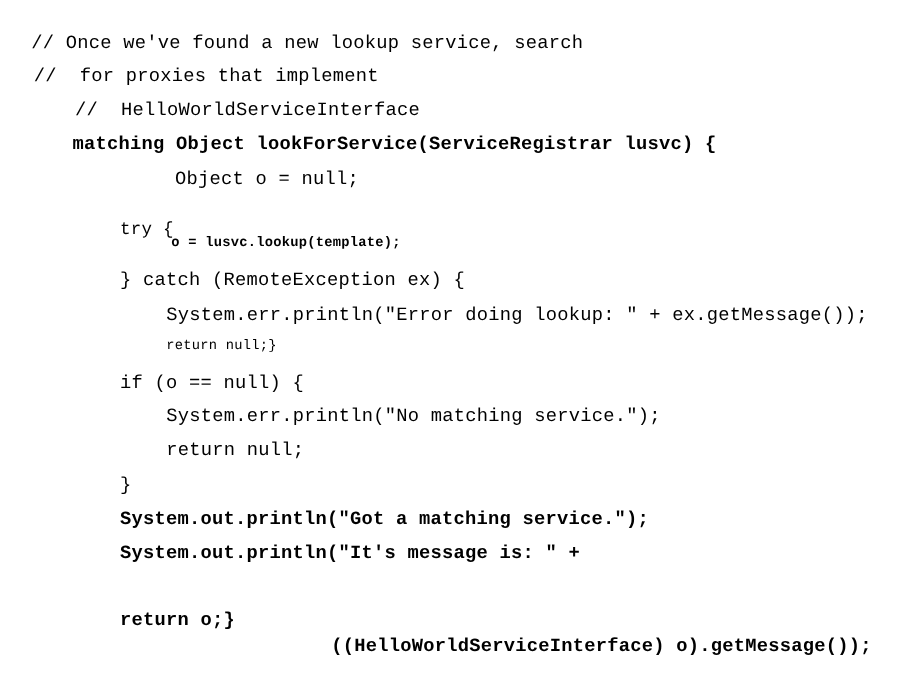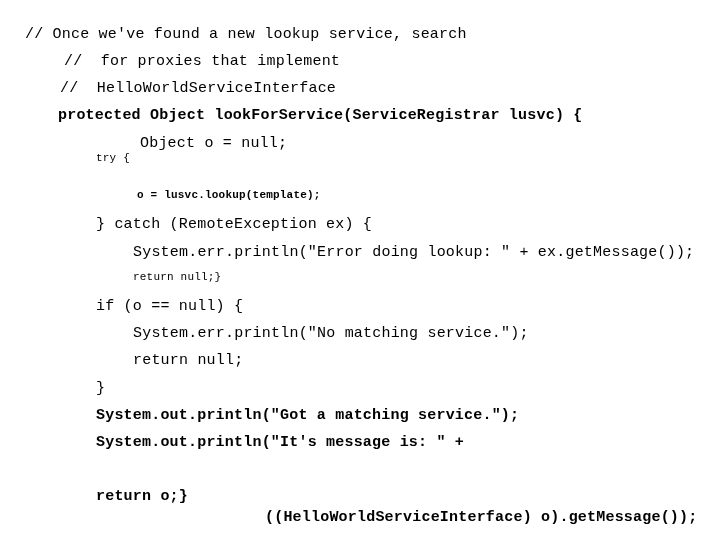--- a/index.html
+++ b/index.html
@@ -32,25 +32,25 @@
   }
   .w-regular { font-weight: 400; }
   .w-bold    { font-weight: 700; }
 </style>
 </head>
 <body>
 
 <div id="slide" style="background: rgb(255, 255, 255); color: rgb(0, 0, 0);">
   <div id="code-block">
       <div class="code-line w-regular" style="left: 25px; top: 27px; font-size: 15px;">// Once we've found a new lookup service, search</div>
-      <div class="code-line w-regular" style="left: 27px; top: 54px; font-size: 15px; margin-left: 37px;">//  for proxies that implement</div>
+      <div class="code-line w-regular" style="left: 27px; top: 54px; font-size: 15px;">//  for proxies that implement</div>
       <div class="code-line w-regular" style="left: 32px; top: 81px; font-size: 15px; margin-left: 28px;">//  HelloWorldServiceInterface</div>
-      <div class="code-line w-bold" style="left: 58px; top: 108px; font-size: 15px;">protected Object lookForService(ServiceRegistrar lusvc) {</div>
+      <div class="code-line w-bold" style="left: 58px; top: 108px; font-size: 15px;">matching Object lookForService(ServiceRegistrar lusvc) {</div>
       <div class="code-line w-regular" style="left: 96px; top: 136px; font-size: 15px; margin-left: 44px;">Object o = null;</div>
-      <div class="code-line w-regular" style="left: 96px; top: 153px; font-size: 11px;">try {</div>
+      <div class="code-line w-regular" style="left: 96px; top: 177px; font-size: 14px;">try {</div>
       <div class="code-line w-bold" style="left: 137px; top: 190px; font-size: 11px;">o = lusvc.lookup(template);</div>
       <div class="code-line w-regular" style="left: 96px; top: 217px; font-size: 15px;">} catch (RemoteException ex) {</div>
       <div class="code-line w-regular" style="left: 133px; top: 245px; font-size: 15px;">System.err.println("Error doing lookup: " + ex.getMessage());</div>
       <div class="code-line w-regular" style="left: 133px; top: 272px; font-size: 11px;">return null;}</div>
       <div class="code-line w-regular" style="left: 96px; top: 299px; font-size: 15px;">if (o == null) {</div>
       <div class="code-line w-regular" style="left: 133px; top: 326px; font-size: 15px;">System.err.println("No matching service.");</div>
       <div class="code-line w-regular" style="left: 133px; top: 353px; font-size: 15px;">return null;</div>
       <div class="code-line w-regular" style="left: 96px; top: 381px; font-size: 15px;">}</div>
       <div class="code-line w-bold" style="left: 96px; top: 408px; font-size: 15px;">System.out.println("Got a matching service.");</div>
       <div class="code-line w-bold" style="left: 96px; top: 435px; font-size: 15px;">System.out.println("It's message is: " +</div>

